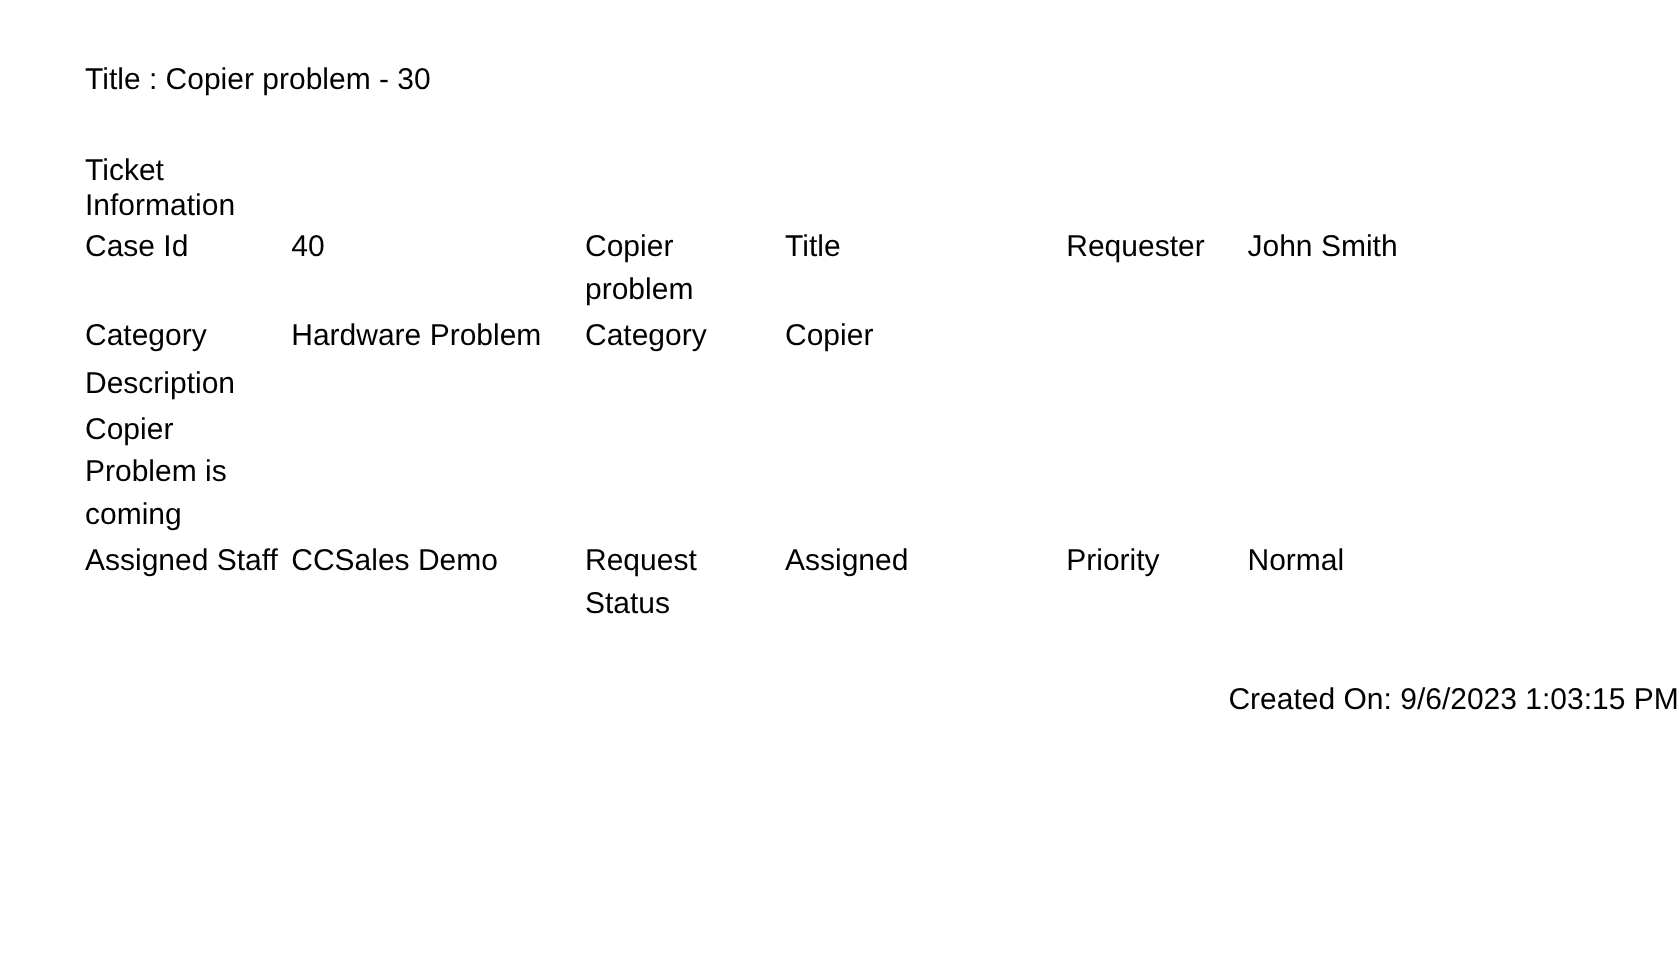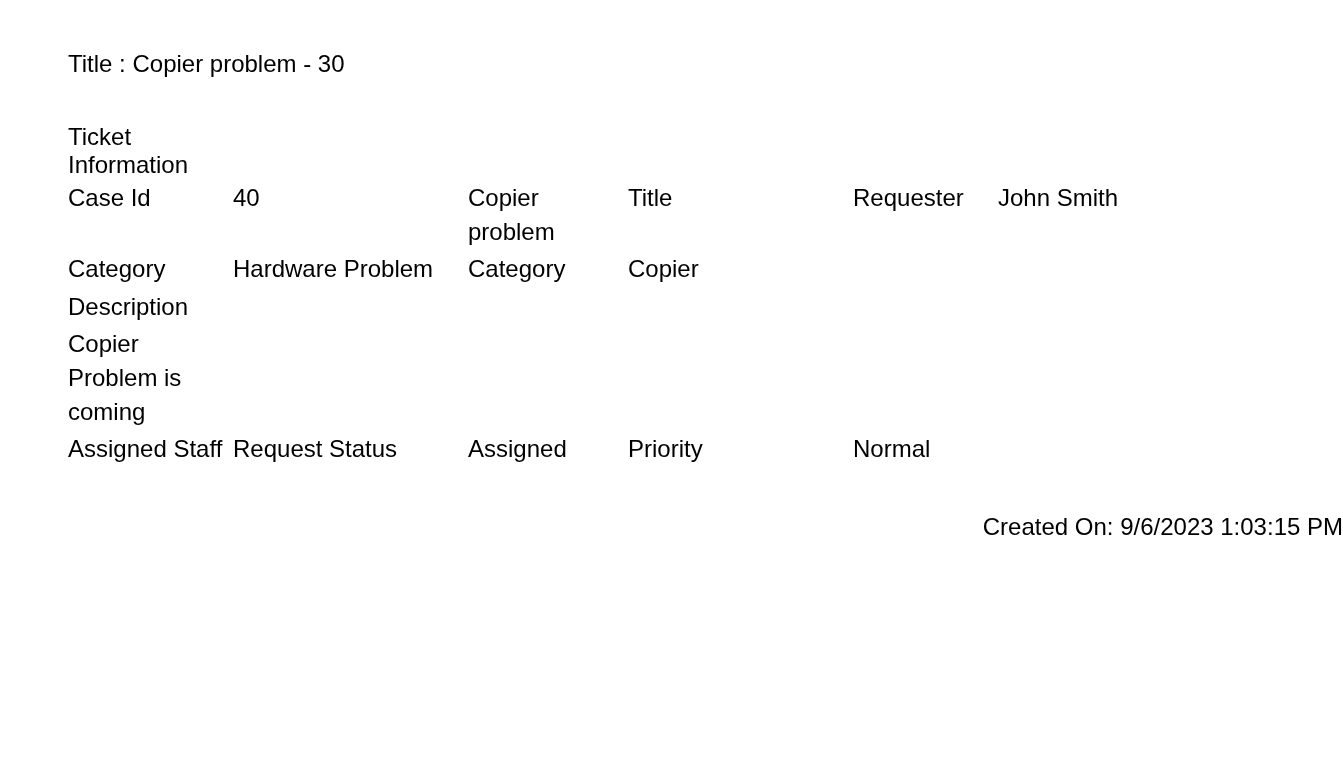--- a/index.html
+++ b/index.html
@@ -75,20 +75,21 @@
   <div class="cell"></div>
 
   <div class="cell" style="grid-column:1/2;">Copier Problem is coming</div>
   <div class="cell"></div>
   <div class="cell"></div>
   <div class="cell"></div>
   <div class="cell"></div>
   <div class="cell"></div>
 
   <div class="cell">Assigned Staff</div>
+  <div class="cell">CCSales Demo</div>
   <div class="cell">Request Status</div>
   <div class="cell">Assigned</div>
   <div class="cell">Priority</div>
   <div class="cell">Normal</div>
 </div>
 
 <div class="footer-block">
   <div class="footer-row">
     <span>Created On: </span><span>9/6/2023 1:03:15 PM</span>
   </div>

